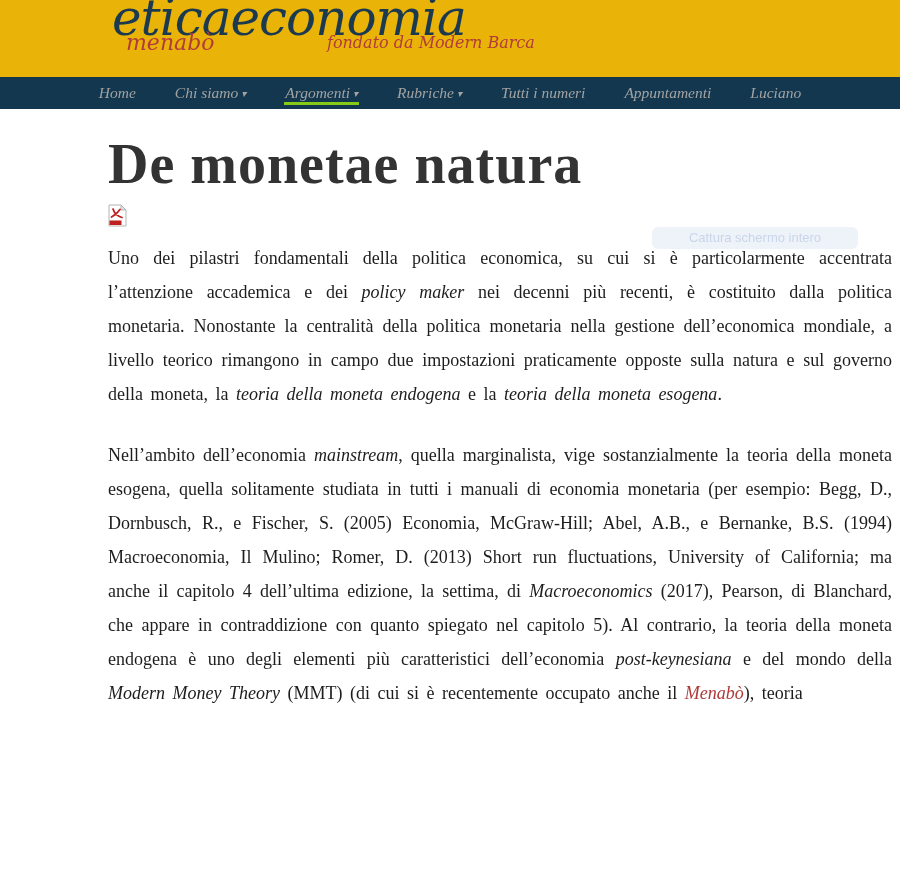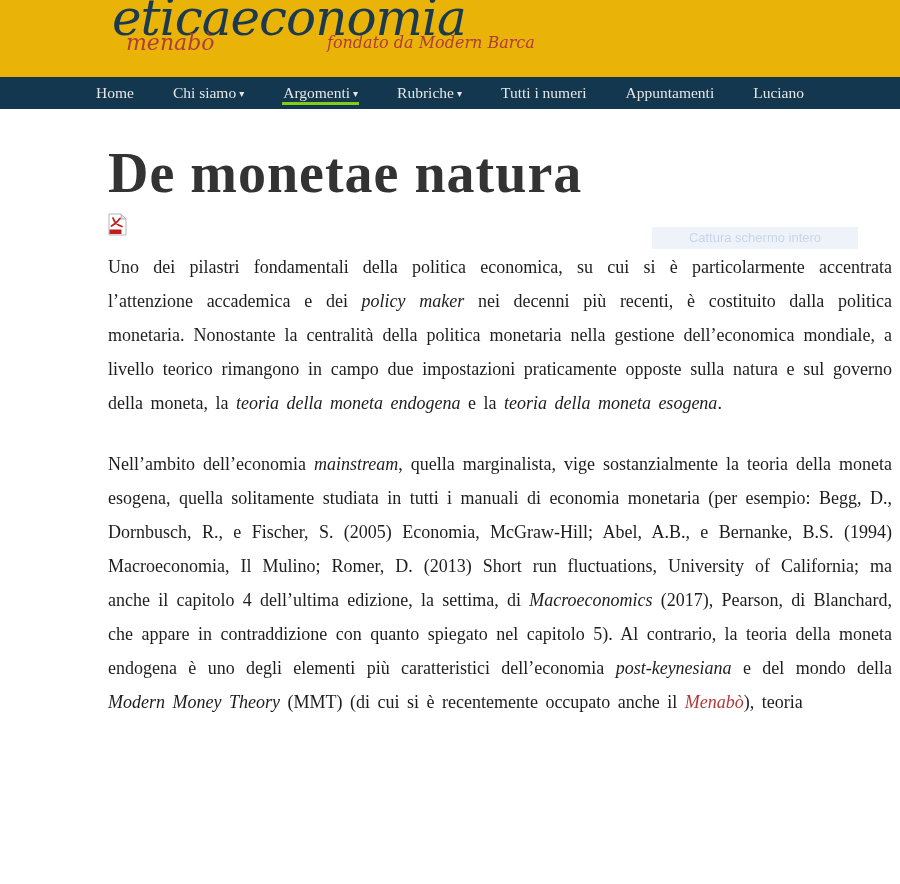--- a/index.html
+++ b/index.html
@@ -42,62 +42,63 @@
   
   .main-nav {
     height: 32px;
     background: #12374f;
     display: flex;
     justify-content: center;
     align-items: center;
     gap: 37px;
   }
   .nav-item {
-    color: #e5e5e5;
+    color: #a3a3a3;
     font-size: 15.5px;
     text-decoration: none;
     display: inline-flex;
     align-items: center;
     gap: 3px;
     padding: 4px 1px;
     line-height: 16px;
     cursor: pointer;
+    font-style: italic;
   }
   .nav-item.active {
     border-bottom: 3px solid #84cc16;
     padding-bottom: 1px;
   }
   .chev { font-size: 10px; line-height: 10px; position: relative; top: 1px; }
 
   
   .content {
     padding: 0 8px 0 108px;
   }
   .article-title {
-    margin-top: 32px;
+    margin-top: 23px;
     font-size: 56px;
     font-weight: 700;
     letter-spacing: 1px;
     line-height: 1.15;
     color: #333333;
   }
   .capture-btn {
     position: absolute;
     top: 227px;
     right: 42px;
     width: 206px;
     height: 22px;
     background: #eef2f9;
     color: #c9d6e9;
     font-family: "Liberation Sans", sans-serif;
     font-size: 13px;
     text-align: center;
     line-height: 22px;
     border: none;
-    border-radius: 0;
+    border-radius: 6px;
     cursor: pointer;
   }
   .byline {
     margin-top: 100px;
     font-size: 17.5px;
     color: #1d1d1d;
   }
   .byline .label { font-weight: 700; }
   .author-link { color: #1d1d1d; text-decoration: underline; cursor: pointer; }
   .pdf-row { margin-top: 8px; height: 24px; }

